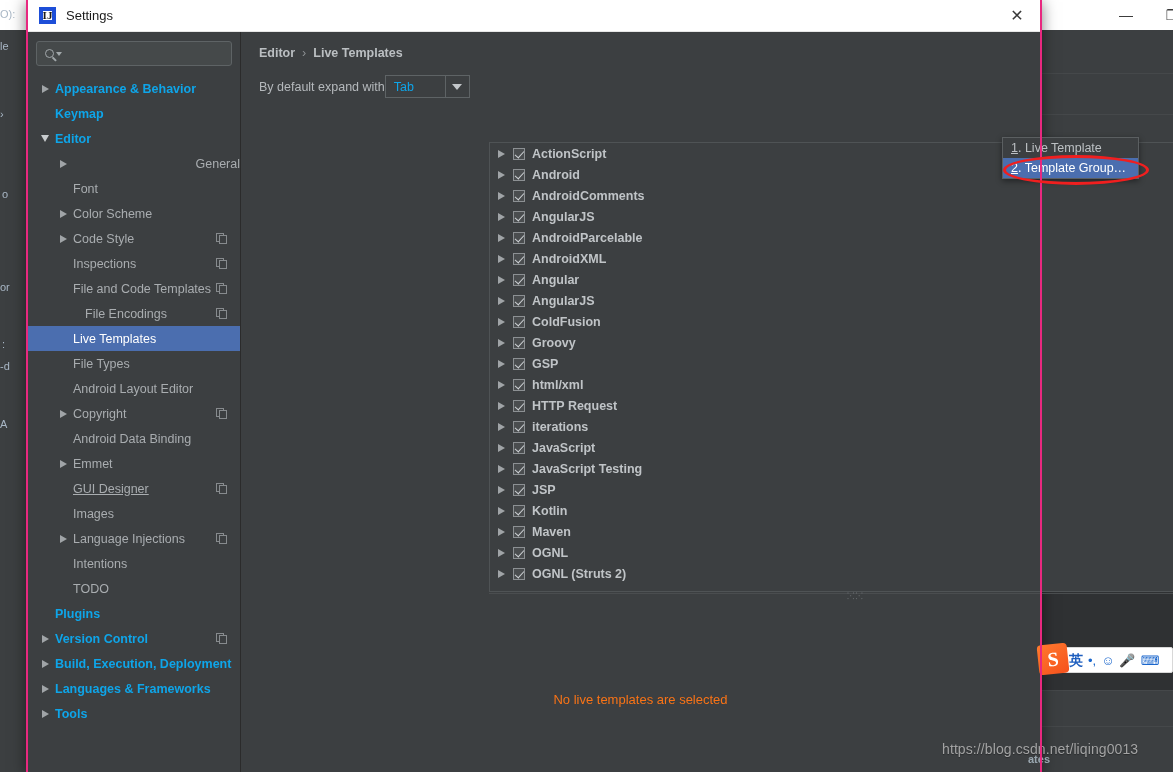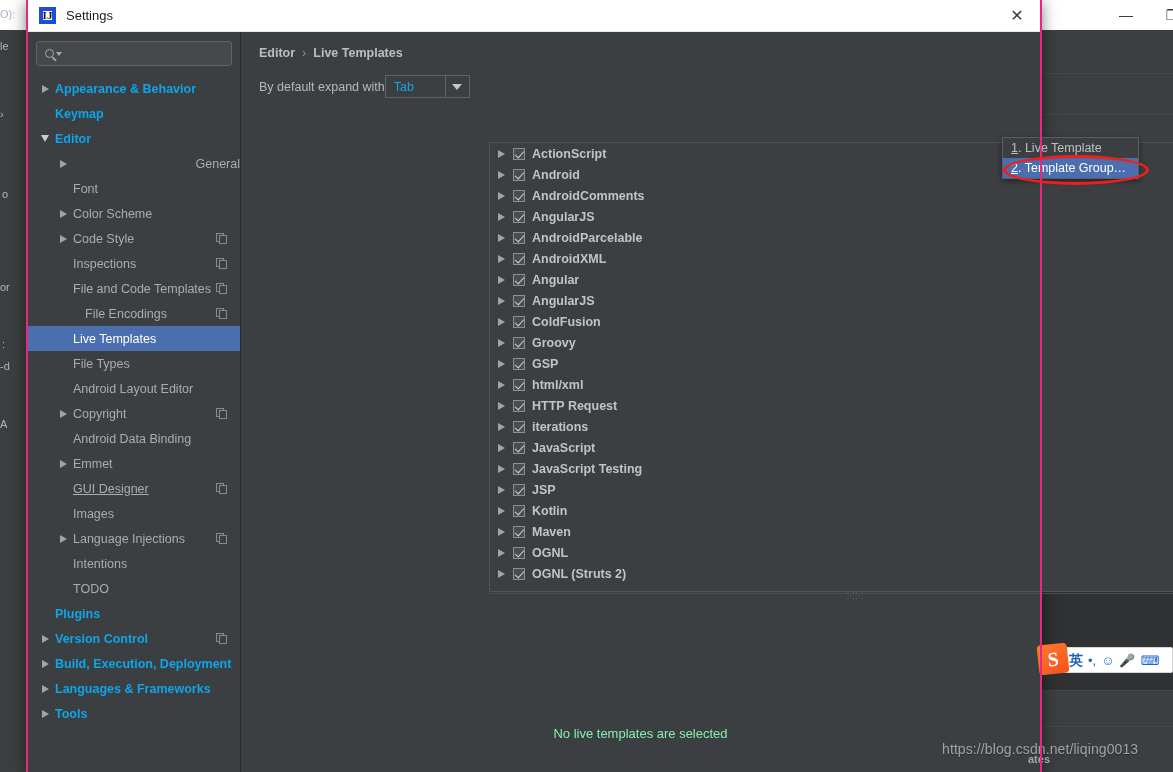--- a/index.html
+++ b/index.html
@@ -233,22 +233,22 @@
   
   #splitter {
     position: absolute; left: 248px; top: 561px; width: 733px; height: 6px;
     display: flex; align-items: center; justify-content: center;
     border-top: 1px solid #4a4d4f;
   }
   #splitter .dots {
     font-size: 9px; color: #6e7275; letter-spacing: 1px; line-height: 1;
   }
   #empty-msg {
-    position: absolute; left: 0; right: 0; top: 694px;
-    text-align: center; color: #86efac; font-size: 13px;
+    position: absolute; left: 0; right: 0; top: 660px;
+    text-align: center; color: #f97316; font-size: 13px;
   }
 
   
   #popup-menu {
     position: absolute; left: 1002px; top: 137px;
     width: 137px; background: #3c3f41;
     border: 1px solid #5b5f61;
     box-shadow: 0 2px 6px rgba(0,0,0,.45);
     z-index: 40;
   }

